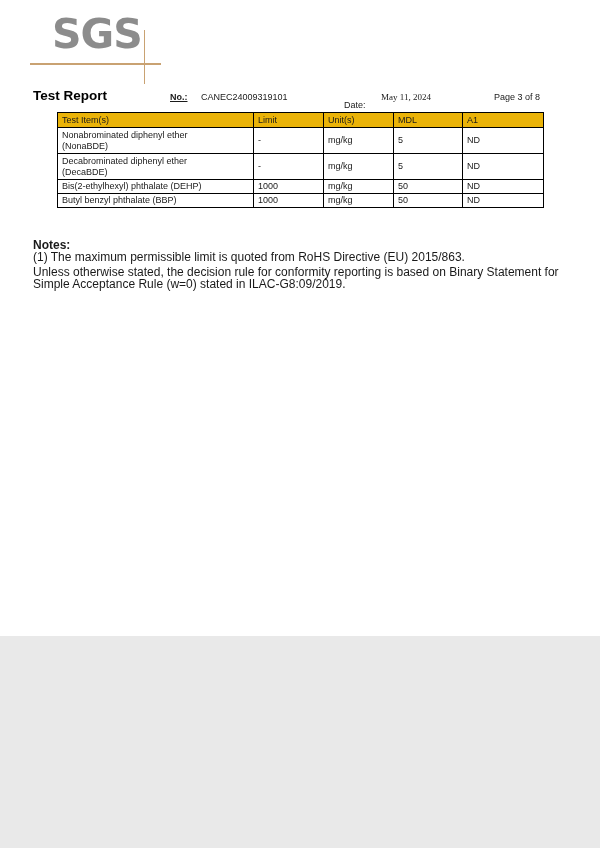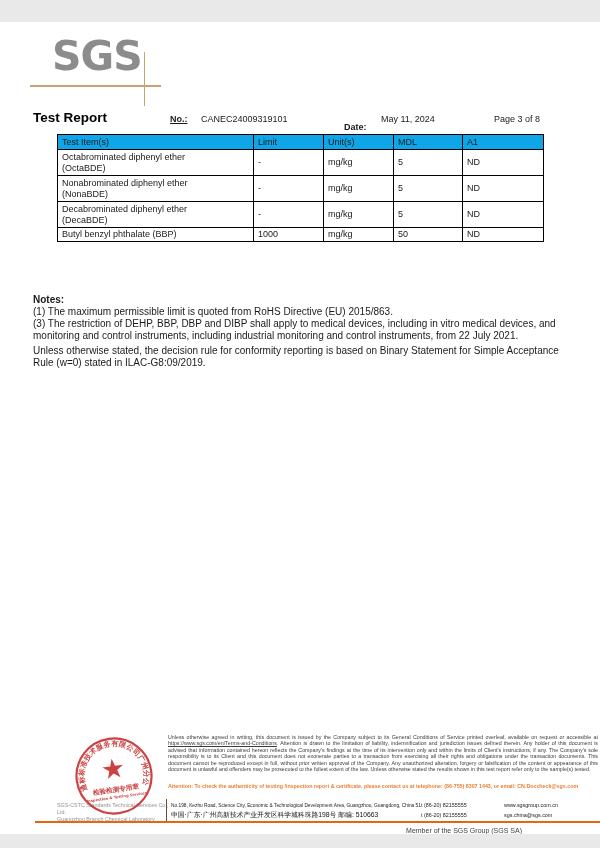--- a/index.html
+++ b/index.html
@@ -1,45 +1,45 @@
 <!DOCTYPE html>
 <html><head>
 <meta charset="utf-8">
 <style>
   html,body{margin:0;padding:0;background:#e9e9e9;}
-  .page{position:relative;width:600px;height:812px;background:#ffffff;overflow:hidden;
-        font-family:"Liberation Sans",sans-serif;color:#1a1a1a;margin-top:22px;}
+  .page{position:relative;width:600px;height:636px;background:#ffffff;overflow:hidden;
+        font-family:"Liberation Sans",sans-serif;color:#1a1a1a;}
 
   
   .logo{position:absolute;left:52px;top:12px;font-family:"DejaVu Sans",sans-serif;
         font-weight:bold;font-size:41px;line-height:44px;color:#8c8c8c;letter-spacing:-1px;}
   .logo-underline{position:absolute;left:30px;top:63px;width:131px;height:2px;background:#c9a272;}
   .logo-vline{position:absolute;left:144px;top:30px;width:1px;height:54px;background:#c9a272;}
 
   
   .rep-header{position:absolute;top:88px;left:0;width:600px;height:18px;}
   .rep-title{position:absolute;left:33px;top:0;font-size:13.5px;font-weight:bold;color:#000000;}
   .h-no-label{position:absolute;left:170px;top:4px;font-size:9px;font-weight:bold;text-decoration:underline;}
   .h-no-value{position:absolute;left:201px;top:4px;font-size:9px;}
-  .h-date-label{position:absolute;left:344px;top:12px;font-size:9px;font-weight:bold;}
-  .h-date-value{position:absolute;left:381px;top:4px;font-size:9px;}
+  .h-date-label{position:absolute;left:344px;top:12px;font-size:9px;font-weight:normal;}
+  .h-date-value{position:absolute;left:381px;top:4px;font-size:9px;font-family:Liberation Serif, serif;}
   .h-page{position:absolute;left:494px;top:4px;font-size:9px;}
 
   
   table.results{position:absolute;left:57px;top:112px;width:486px;border-collapse:collapse;
         table-layout:fixed;font-size:9px;}
   table.results th,table.results td{border:1px solid #000;padding:1px 4px;line-height:10.5px;
         text-align:left;vertical-align:middle;font-weight:normal;}
-  table.results th{background:#0ea5e9;height:12px;}
+  table.results th{background:#eab308;height:12px;}
   table.results th.c-item,table.results td.c-item{text-align:left;white-space:pre-line;}
   table.results tr.tall td{height:23px;}
   table.results tr.short td{height:11px;}
 
   
-  .notes{position:absolute;left:33px;top:272px;width:538px;font-size:10px;line-height:11.9px;}
+  .notes{position:absolute;left:33px;top:240px;width:538px;font-size:12px;line-height:11.9px;}
   .notes .nt-head{font-weight:bold;}
   .notes .para{margin:0;}
   .notes .closing{margin-top:3px;}
 
   
   .company-lines{position:absolute;left:57px;top:780px;width:120px;font-size:5.4px;
         line-height:7px;color:#929292;}
   .terms{position:absolute;left:168px;top:712px;width:430px;font-size:5.3px;line-height:6.4px;
         text-align:justify;color:#3c3c3c;}
   .terms .lnk{text-decoration:underline;}
@@ -90,57 +90,55 @@
       <tr>
         <th class="c-item">Test Item(s)</th>
         <th>Limit</th>
         <th>Unit(s)</th>
         <th>MDL</th>
         <th>A1</th>
       </tr>
     </thead>
     <tbody>
       <tr class="tall">
-        <td class="c-item">Octabrominated diphenyl ether
-(OctaBDE)</td>
-        <td>-</td>
-        <td>mg/kg</td>
-        <td>5</td>
-        <td>ND</td>
-      </tr>
-      <tr class="tall">
         <td class="c-item">Nonabrominated diphenyl ether
 (NonaBDE)</td>
         <td>-</td>
         <td>mg/kg</td>
         <td>5</td>
         <td>ND</td>
       </tr>
       <tr class="tall">
         <td class="c-item">Decabrominated diphenyl ether
 (DecaBDE)</td>
         <td>-</td>
         <td>mg/kg</td>
         <td>5</td>
         <td>ND</td>
       </tr>
       <tr class="short">
+        <td class="c-item">Bis(2-ethylhexyl) phthalate (DEHP)</td>
+        <td>1000</td>
+        <td>mg/kg</td>
+        <td>50</td>
+        <td>ND</td>
+      </tr>
+      <tr class="short">
         <td class="c-item">Butyl benzyl phthalate (BBP)</td>
         <td>1000</td>
         <td>mg/kg</td>
         <td>50</td>
         <td>ND</td>
       </tr>
     </tbody>
   </table>
 
   <div class="notes">
     <div class="nt-head">Notes:</div>
     <div class="para">(1) The maximum permissible limit is quoted from RoHS Directive (EU) 2015/863.</div>
-    <div class="para">(3) The restriction of DEHP, BBP, DBP and DIBP shall apply to medical devices, including in vitro medical devices, and monitoring and control instruments, including industrial monitoring and control instruments, from 22 July 2021.</div>
     <div class="para closing">Unless otherwise stated, the decision rule for conformity reporting is based on Binary Statement for Simple Acceptance Rule (w=0) stated in ILAC-G8:09/2019.</div>
   </div>
 
   <div class="company-lines">
     <div>SGS-CSTC Standards Technical Services Co., Ltd.</div>
     <div>Guangzhou Branch Chemical Laboratory</div>
   </div>
 
   <div class="terms"><span>Unless otherwise agreed in writing, this document is issued by the Company subject to its General Conditions of Service printed overleaf, available on request or accessible at </span><span class="lnk">https://www.sgs.com/en/Terms-and-Conditions</span><span>. Attention is drawn to the limitation of liability, indemnification and jurisdiction issues defined therein. Any holder of this document is advised that information contained hereon reflects the Company's findings at the time of its intervention only and within the limits of Client's instructions, if any. The Company's sole responsibility is to its Client and this document does not exonerate parties to a transaction from exercising all their rights and obligations under the transaction documents. This document cannot be reproduced except in full, without prior written approval of the Company. Any unauthorized alteration, forgery or falsification of the content or appearance of this document is unlawful and offenders may be prosecuted to the fullest extent of the law. Unless otherwise stated the results shown in this test report refer only to the sample(s) tested.</span></div>
 

